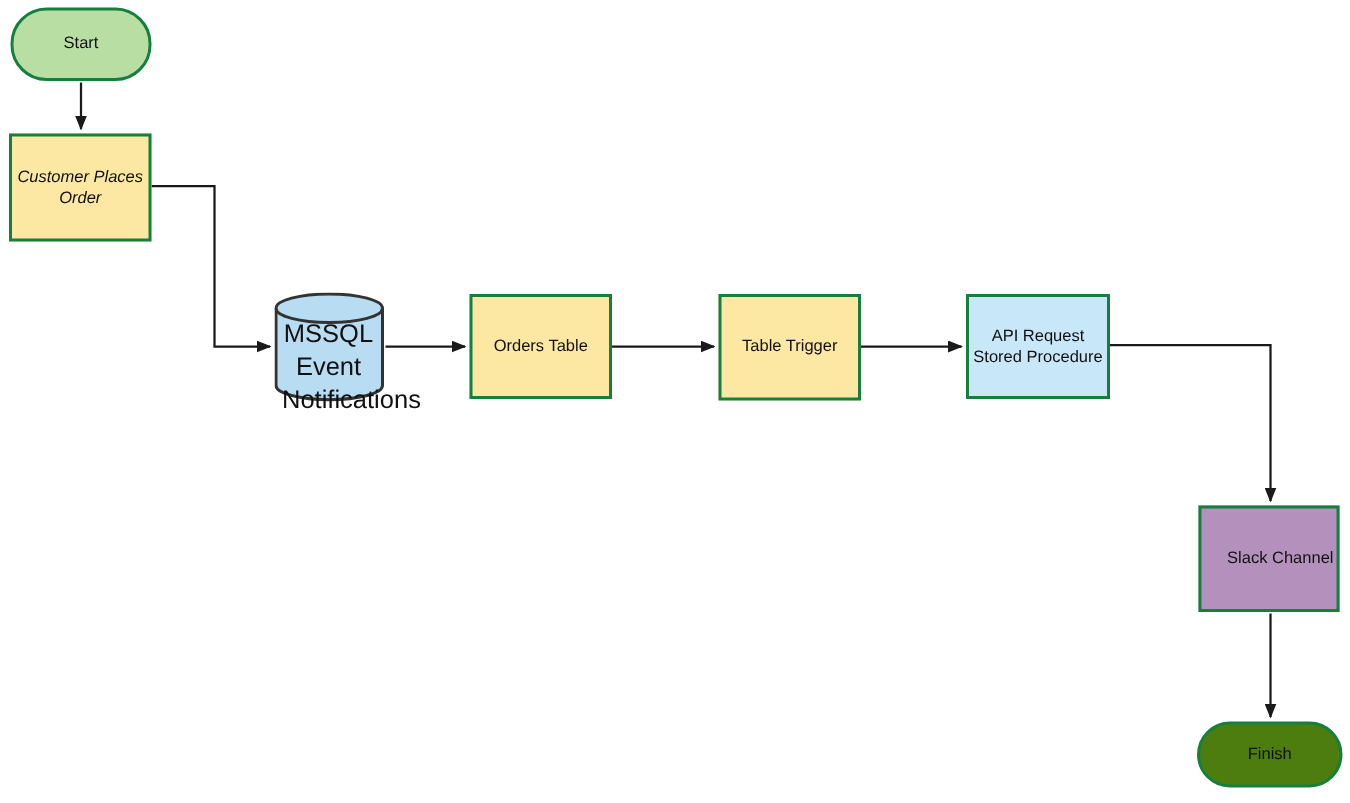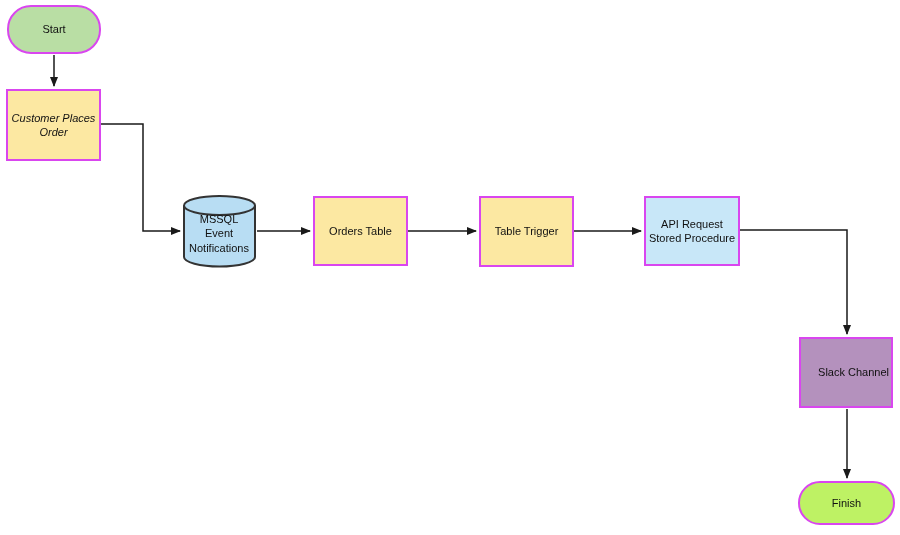--- a/index.html
+++ b/index.html
@@ -24,49 +24,49 @@
   .node {
     position: absolute;
     display: flex;
     align-items: center;
     justify-content: center;
     text-align: center;
     box-sizing: border-box;
     font-size: 11px;
     line-height: 1.3;
     color: #111111;
-    border: 2px solid #d946ef;
+    border: 2px solid #15803d;
     padding: 2px;
   }
   .terminator { border-radius: 24px; }
   .n-start   { left: 7px;   top: 5px;   width: 94px; height: 49px; background: #b9dea4; }
   .n-cust    { left: 6px;   top: 89px;  width: 95px; height: 72px; background: #fce8a2; font-style: italic; }
   .n-orders  { left: 313px; top: 196px; width: 95px; height: 70px; background: #fce8a2; align-items: center; }
   .n-trigger { left: 479px; top: 196px; width: 95px; height: 71px; background: #fce8a2; }
   .n-api     { left: 644px; top: 196px; width: 96px; height: 70px; background: #c8e7f8; }
   .n-slack   { left: 799px; top: 337px; width: 94px; height: 71px; background: #b491bd; justify-content: flex-end; }
-  .n-finish  { left: 798px; top: 481px; width: 97px; height: 44px; background: #bef264; }
+  .n-finish  { left: 798px; top: 481px; width: 97px; height: 44px; background: #4d7c0f; }
   .n-db {
     position: absolute;
     left: 183px; top: 195px;
     width: 73px; height: 73px;
     border: none;
     background: transparent;
     padding: 0;
   }
   .n-db svg.cyl {
     position: absolute;
     left: 0; top: 0;
   }
   .n-db .db-label {
     position: absolute;
     left: 5px; top: 17px;
     width: 62px;
     text-align: center;
-    font-size: 11px;
+    font-size: 17px;
     line-height: 1.3;
     color: #111111;
   }
   .edge {
     stroke: #1a1a1a;
     stroke-width: 1.5;
     fill: none;
   }
 </style>
 </head>

